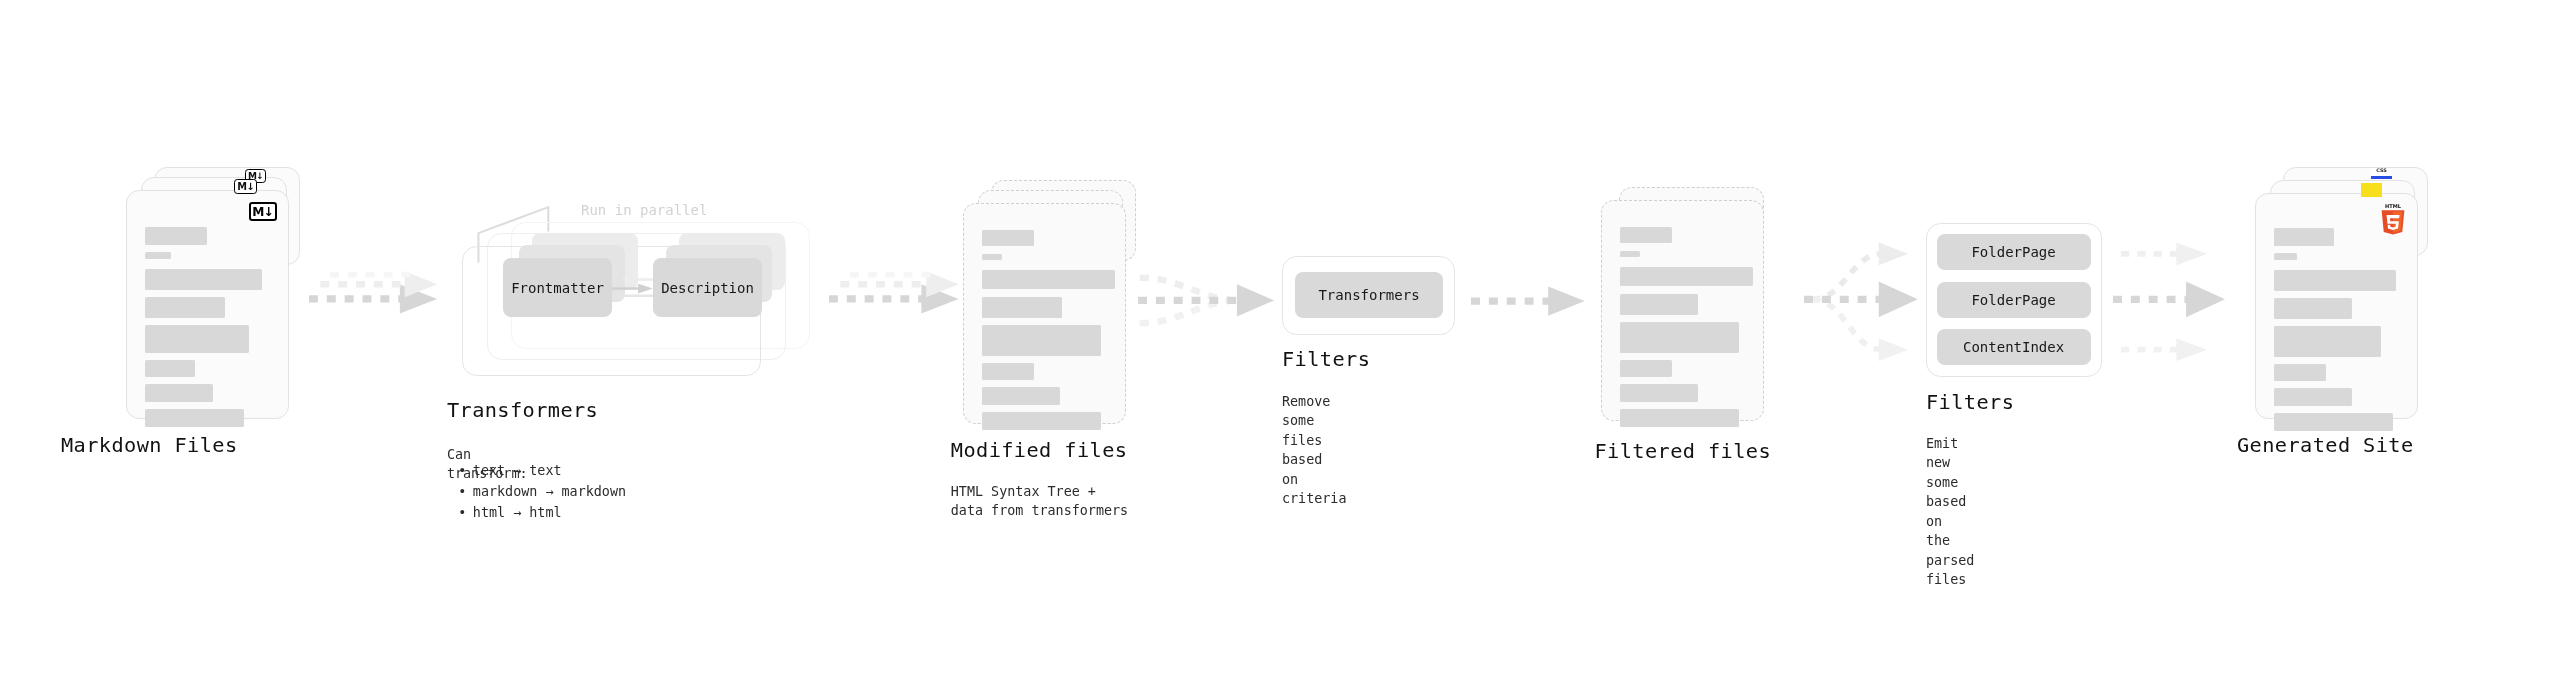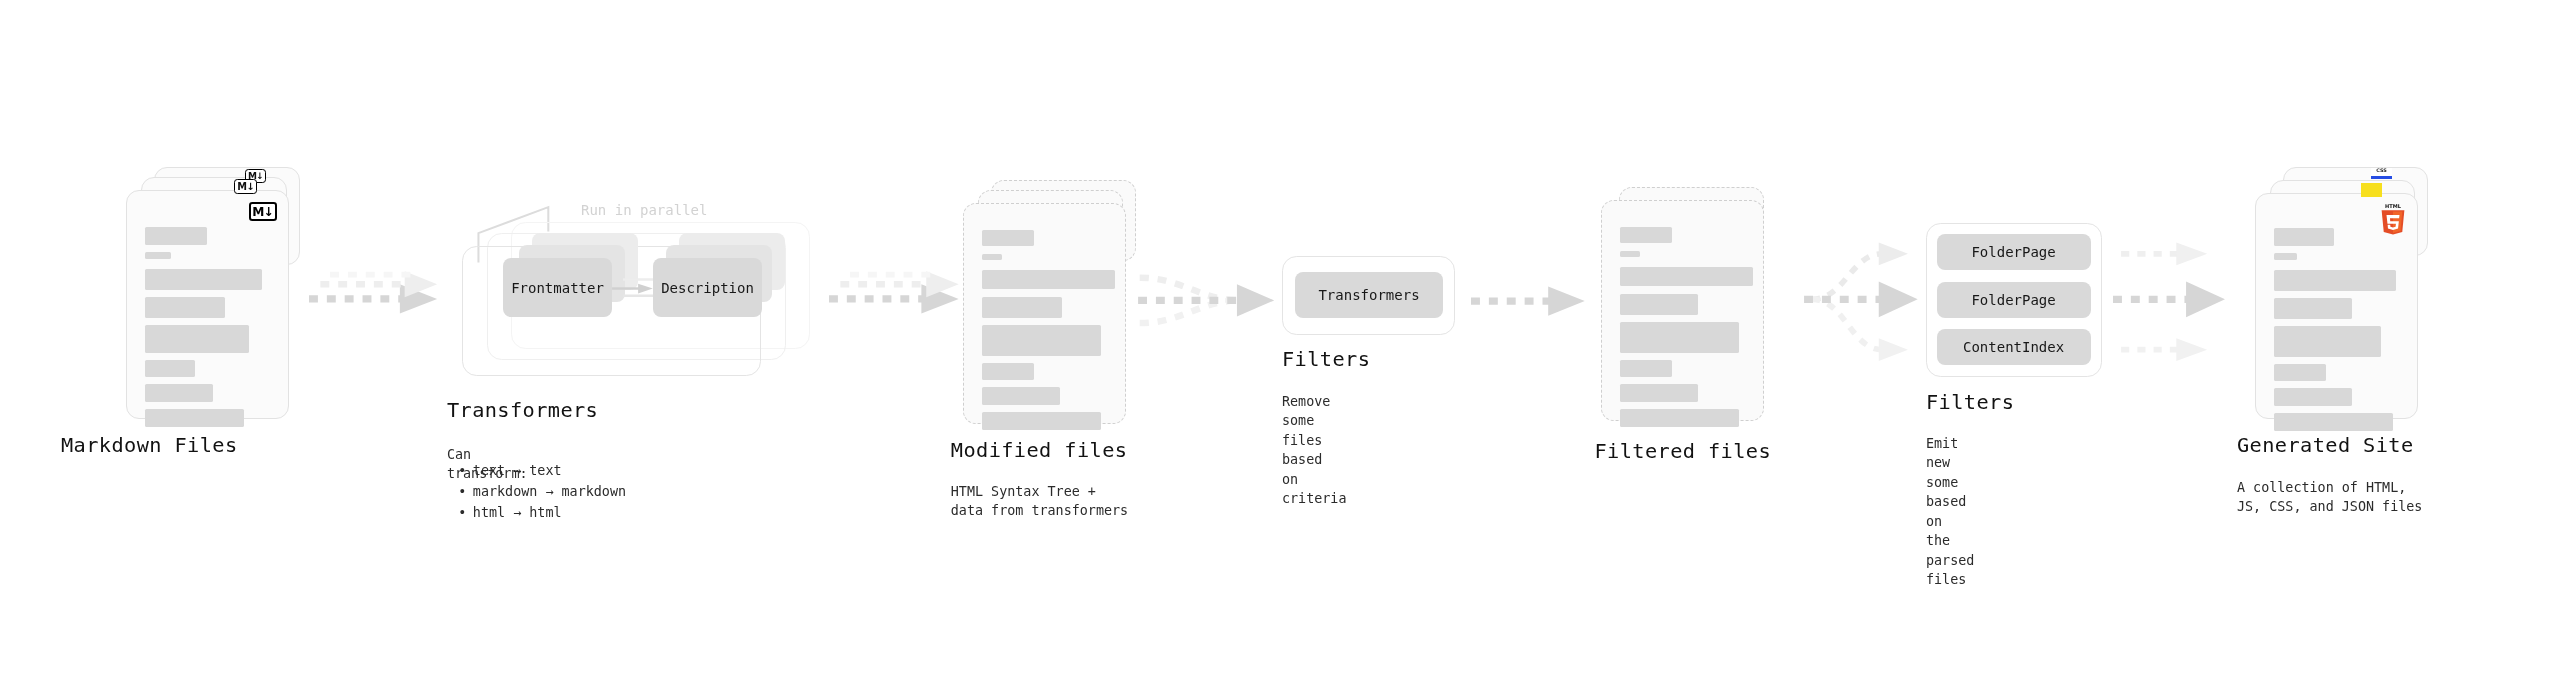--- a/index.html
+++ b/index.html
@@ -262,22 +262,20 @@
         <div class="ln" style="width:122px;height:21px;"></div>
         <div class="ln" style="width:78px;height:21px;"></div>
         <div class="ln" style="width:107px;height:31px;"></div>
         <div class="ln" style="width:52px;height:16.3px;"></div>
         <div class="ln" style="width:78px;height:18px;"></div>
         <div class="ln" style="width:119px;height:18px;"></div>
       </div>
     </div>
   </div>
   <div class="title" style="position:absolute;left:-18px;top:266px;">Generated Site</div>
-  <div class="sub" style="position:absolute;left:-18px;top:297px;">A collection of HTML,
-JS, CSS, and JSON files</div>
 </div>
 
 <div class="js-badge" style="left:2361px;top:183px;"></div>
 <div class="css-badge" style="left:2371px;top:168px;">
   <span class="txt">CSS</span>
   <span class="bar"></span>
 </div>
 
 
 </body></html>

